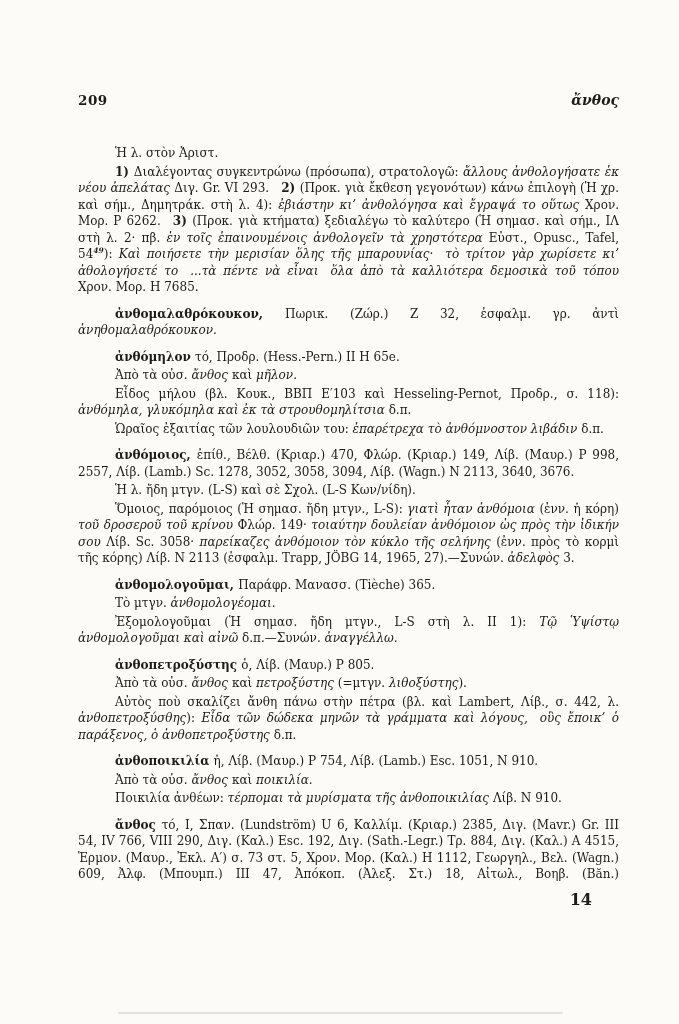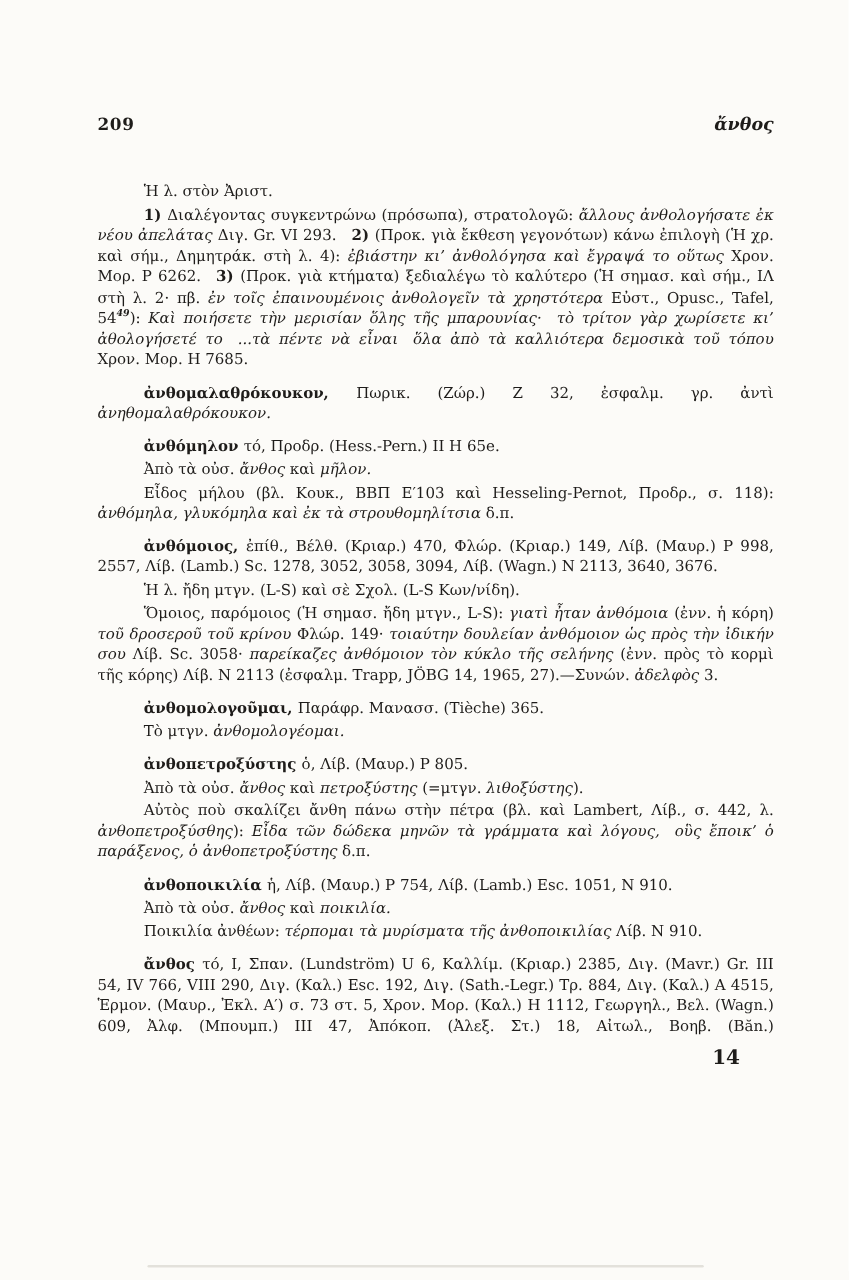--- a/index.html
+++ b/index.html
@@ -76,25 +76,27 @@
     <span class="running-title">ἄνθος</span>
   </div>
   <div class="body-col">
     <div>
         <p class="para"><span class="seg-n">Ἡ λ. στὸν Ἀριστ.</span></p>
         <p class="para"><span class="seg-b">1) </span><span class="seg-n">Διαλέγοντας συγκεντρώνω (πρόσωπα), στρατολογῶ: </span><span class="seg-i">ἄλλους ἀνθολογήσατε ἐκ νέου ἀπελάτας </span><span class="seg-n">Διγ. Gr. VI 293. </span><span class="seg-b">2) </span><span class="seg-n">(Προκ. γιὰ ἔκθεση γεγονότων) κάνω ἐπιλογὴ (Ἡ χρ. καὶ σήμ., Δημητράκ. στὴ λ. 4): </span><span class="seg-i">ἐβιάστην κι’ ἀνθολόγησα καὶ ἔγραψά το οὕτως </span><span class="seg-n">Χρον. Μορ. Ρ 6262. </span><span class="seg-b">3) </span><span class="seg-n">(Προκ. γιὰ κτήματα) ξεδιαλέγω τὸ καλύτερο (Ἡ σημασ. καὶ σήμ., ΙΛ στὴ λ. 2· πβ. </span><span class="seg-i">ἐν τοῖς ἐπαινουμένοις ἀνθολογεῖν τὰ χρηστότερα </span><span class="seg-n">Εὐστ., Opusc., Tafel, 54</span><sup class="seg-sup">49</sup><span class="seg-n">): </span><span class="seg-i">Καὶ ποιήσετε τὴν μερισίαν ὅλης τῆς μπαρουνίας· τὸ τρίτον γὰρ χωρίσετε κι’ ἀθολογήσετέ το ...τὰ πέντε νὰ εἶναι ὅλα ἀπὸ τὰ καλλιότερα δεμοσικὰ τοῦ τόπου </span><span class="seg-n">Χρον. Μορ. Η 7685.</span></p>
         <p class="para entry-start"><span class="seg-b">ἀνθομαλαθρόκουκον, </span><span class="seg-n">Πωρικ. (Ζώρ.) Ζ 32, ἐσφαλμ. γρ. ἀντὶ </span><span class="seg-i">ἀνηθομαλαθρόκουκον.</span></p>
         <p class="para entry-start"><span class="seg-b">ἀνθόμηλον </span><span class="seg-n">τό, Προδρ. (Hess.-Pern.) II Η 65e.</span></p>
         <p class="para"><span class="seg-n">Ἀπὸ τὰ οὐσ. </span><span class="seg-i">ἄνθος</span><span class="seg-n"> καὶ </span><span class="seg-i">μῆλον.</span></p>
         <p class="para"><span class="seg-n">Εἶδος μήλου (βλ. Κουκ., ΒΒΠ Ε′103 καὶ Hesseling-Pernot, Προδρ., σ. 118): </span><span class="seg-i">ἀνθόμηλα, γλυκόμηλα καὶ ἐκ τὰ στρουθομηλίτσια </span><span class="seg-n">δ.π.</span></p>
+        <p class="para"><span class="seg-n">Ὡραῖος ἐξαιτίας τῶν λουλουδιῶν του: </span><span class="seg-i">ἐπαρέτρεχα τὸ ἀνθόμνοστον λιβάδιν </span><span class="seg-n">δ.π.</span></p>
         <p class="para entry-start"><span class="seg-b">ἀνθόμοιος, </span><span class="seg-n">ἐπίθ., Βέλθ. (Κριαρ.) 470, Φλώρ. (Κριαρ.) 149, Λίβ. (Μαυρ.) Ρ 998, 2557, Λίβ. (Lamb.) Sc. 1278, 3052, 3058, 3094, Λίβ. (Wagn.) Ν 2113, 3640, 3676.</span></p>
         <p class="para"><span class="seg-n">Ἡ λ. ἤδη μτγν. (L-S) καὶ σὲ Σχολ. (L-S Κων/νίδη).</span></p>
         <p class="para"><span class="seg-n">Ὅμοιος, παρόμοιος (Ἡ σημασ. ἤδη μτγν., L-S): </span><span class="seg-i">γιατὶ ἦταν ἀνθόμοια </span><span class="seg-n">(ἐνν. ἡ κόρη) </span><span class="seg-i">τοῦ δροσεροῦ τοῦ κρίνου </span><span class="seg-n">Φλώρ. 149· </span><span class="seg-i">τοιαύτην δουλείαν ἀνθόμοιον ὡς πρὸς τὴν ἰδικήν σου </span><span class="seg-n">Λίβ. Sc. 3058· </span><span class="seg-i">παρείκαζες ἀνθόμοιον τὸν κύκλο τῆς σελήνης </span><span class="seg-n">(ἐνν. πρὸς τὸ κορμὶ τῆς κόρης) Λίβ. Ν 2113 (ἐσφαλμ. Trapp, JÖBG 14, 1965, 27).—Συνών. </span><span class="seg-i">ἀδελφὸς </span><span class="seg-n">3.</span></p>
         <p class="para entry-start"><span class="seg-b">ἀνθομολογοῦμαι, </span><span class="seg-n">Παράφρ. Μανασσ. (Tièche) 365.</span></p>
         <p class="para"><span class="seg-n">Τὸ μτγν. </span><span class="seg-i">ἀνθομολογέομαι.</span></p>
+        <p class="para"><span class="seg-n">Ἐξομολογοῦμαι (Ἡ σημασ. ἤδη μτγν., L-S στὴ λ. ΙΙ 1): </span><span class="seg-i">Τῷ Ὑψίστῳ ἀνθομολογοῦμαι καὶ αἰνῶ </span><span class="seg-n">δ.π.—Συνών. </span><span class="seg-i">ἀναγγέλλω.</span></p>
         <p class="para entry-start"><span class="seg-b">ἀνθοπετροξύστης </span><span class="seg-n">ὁ, Λίβ. (Μαυρ.) Ρ 805.</span></p>
         <p class="para"><span class="seg-n">Ἀπὸ τὰ οὐσ. </span><span class="seg-i">ἄνθος</span><span class="seg-n"> καὶ </span><span class="seg-i">πετροξύστης </span><span class="seg-n">(=μτγν. </span><span class="seg-i">λιθοξύστης</span><span class="seg-n">).</span></p>
         <p class="para"><span class="seg-n">Αὐτὸς ποὺ σκαλίζει ἄνθη πάνω στὴν πέτρα (βλ. καὶ Lambert, Λίβ., σ. 442, λ. </span><span class="seg-i">ἀνθοπετροξύσθης</span><span class="seg-n">): </span><span class="seg-i">Εἶδα τῶν δώδεκα μηνῶν τὰ γράμματα καὶ λόγους, οὓς ἔποικ’ ὁ παράξενος, ὁ ἀνθοπετροξύστης </span><span class="seg-n">δ.π.</span></p>
         <p class="para entry-start"><span class="seg-b">ἀνθοποικιλία </span><span class="seg-n">ἡ, Λίβ. (Μαυρ.) Ρ 754, Λίβ. (Lamb.) Esc. 1051, Ν 910.</span></p>
         <p class="para"><span class="seg-n">Ἀπὸ τὰ οὐσ. </span><span class="seg-i">ἄνθος</span><span class="seg-n"> καὶ </span><span class="seg-i">ποικιλία.</span></p>
         <p class="para"><span class="seg-n">Ποικιλία ἀνθέων: </span><span class="seg-i">τέρπομαι τὰ μυρίσματα τῆς ἀνθοποικιλίας </span><span class="seg-n">Λίβ. Ν 910.</span></p>
         <p class="para entry-start flush"><span class="seg-b">ἄνθος </span><span class="seg-n">τό, Ι, Σπαν. (Lundström) U 6, Καλλίμ. (Κριαρ.) 2385, Διγ. (Mavr.) Gr. III 54, IV 766, VIII 290, Διγ. (Καλ.) Esc. 192, Διγ. (Sath.-Legr.) Τρ. 884, Διγ. (Καλ.) Α 4515, Ἑρμον. (Μαυρ., Ἐκλ. Α′) σ. 73 στ. 5, Χρον. Μορ. (Καλ.) Η 1112, Γεωργηλ., Βελ. (Wagn.) 609, Ἀλφ. (Μπουμπ.) ΙΙΙ 47, Ἀπόκοπ. (Ἀλεξ. Στ.) 18, Αἰτωλ., Βοηβ. (Băn.)</span></p>
       </div>
     <div class="footer-sig">14</div>
   </div>

